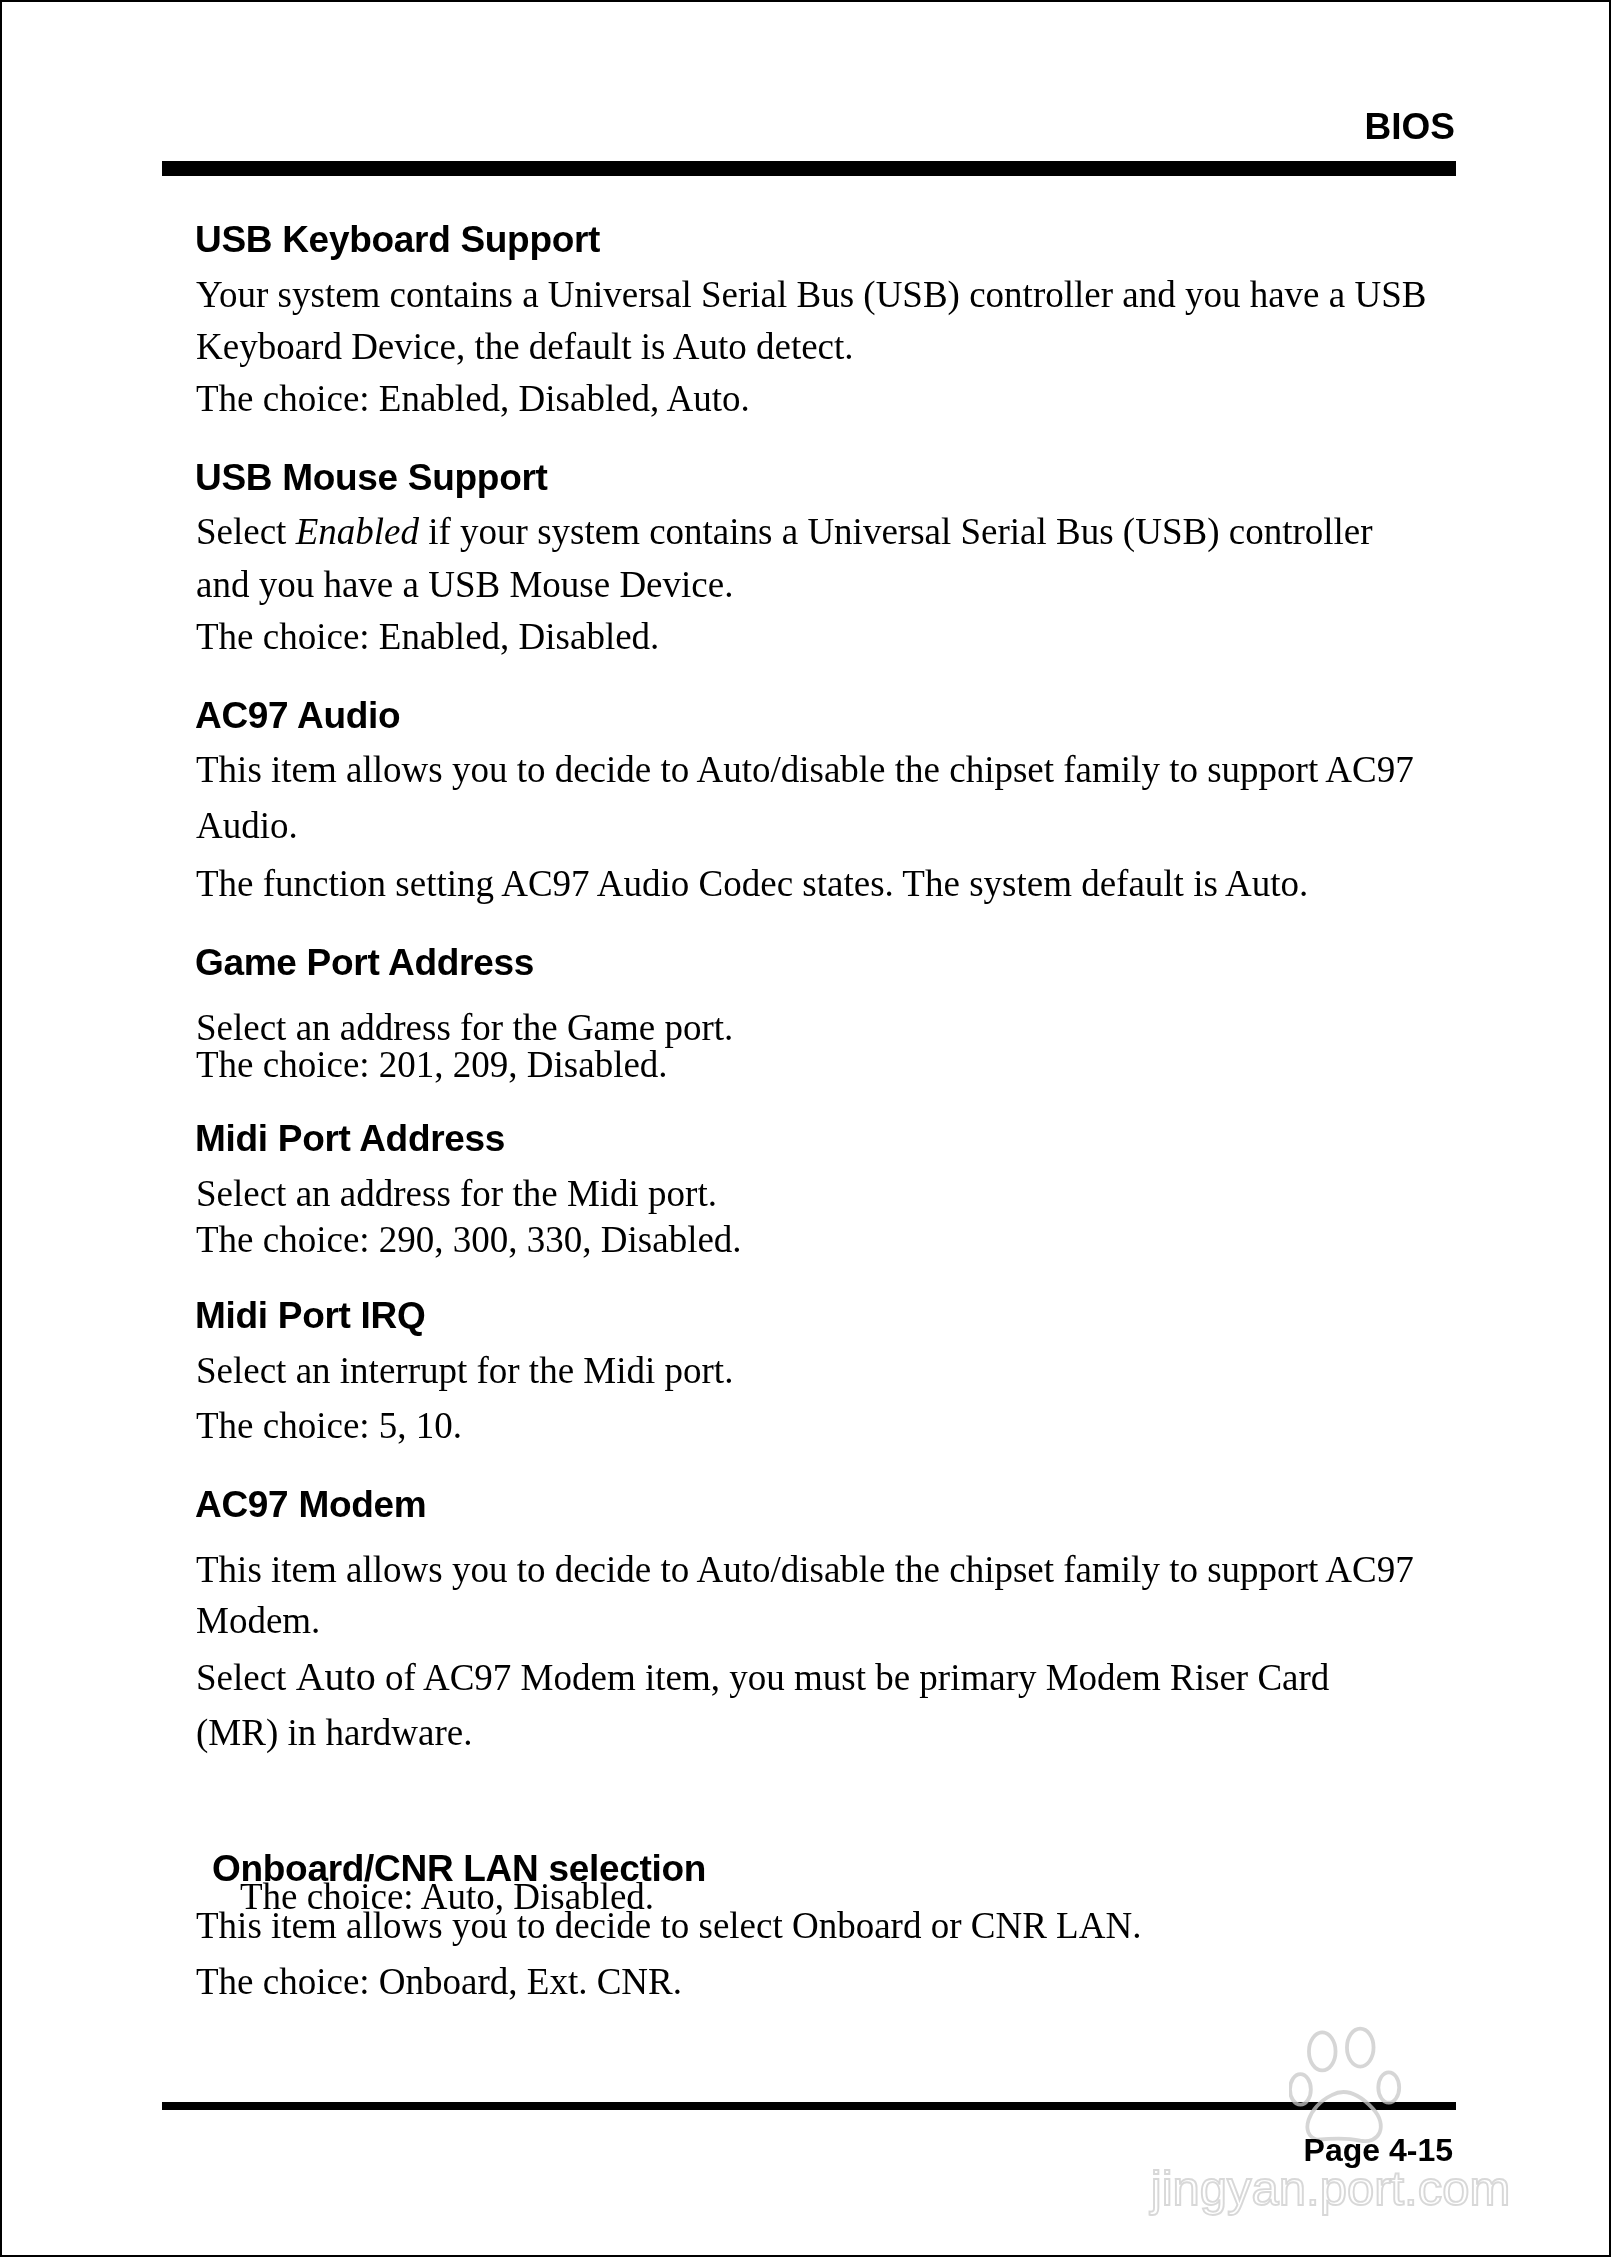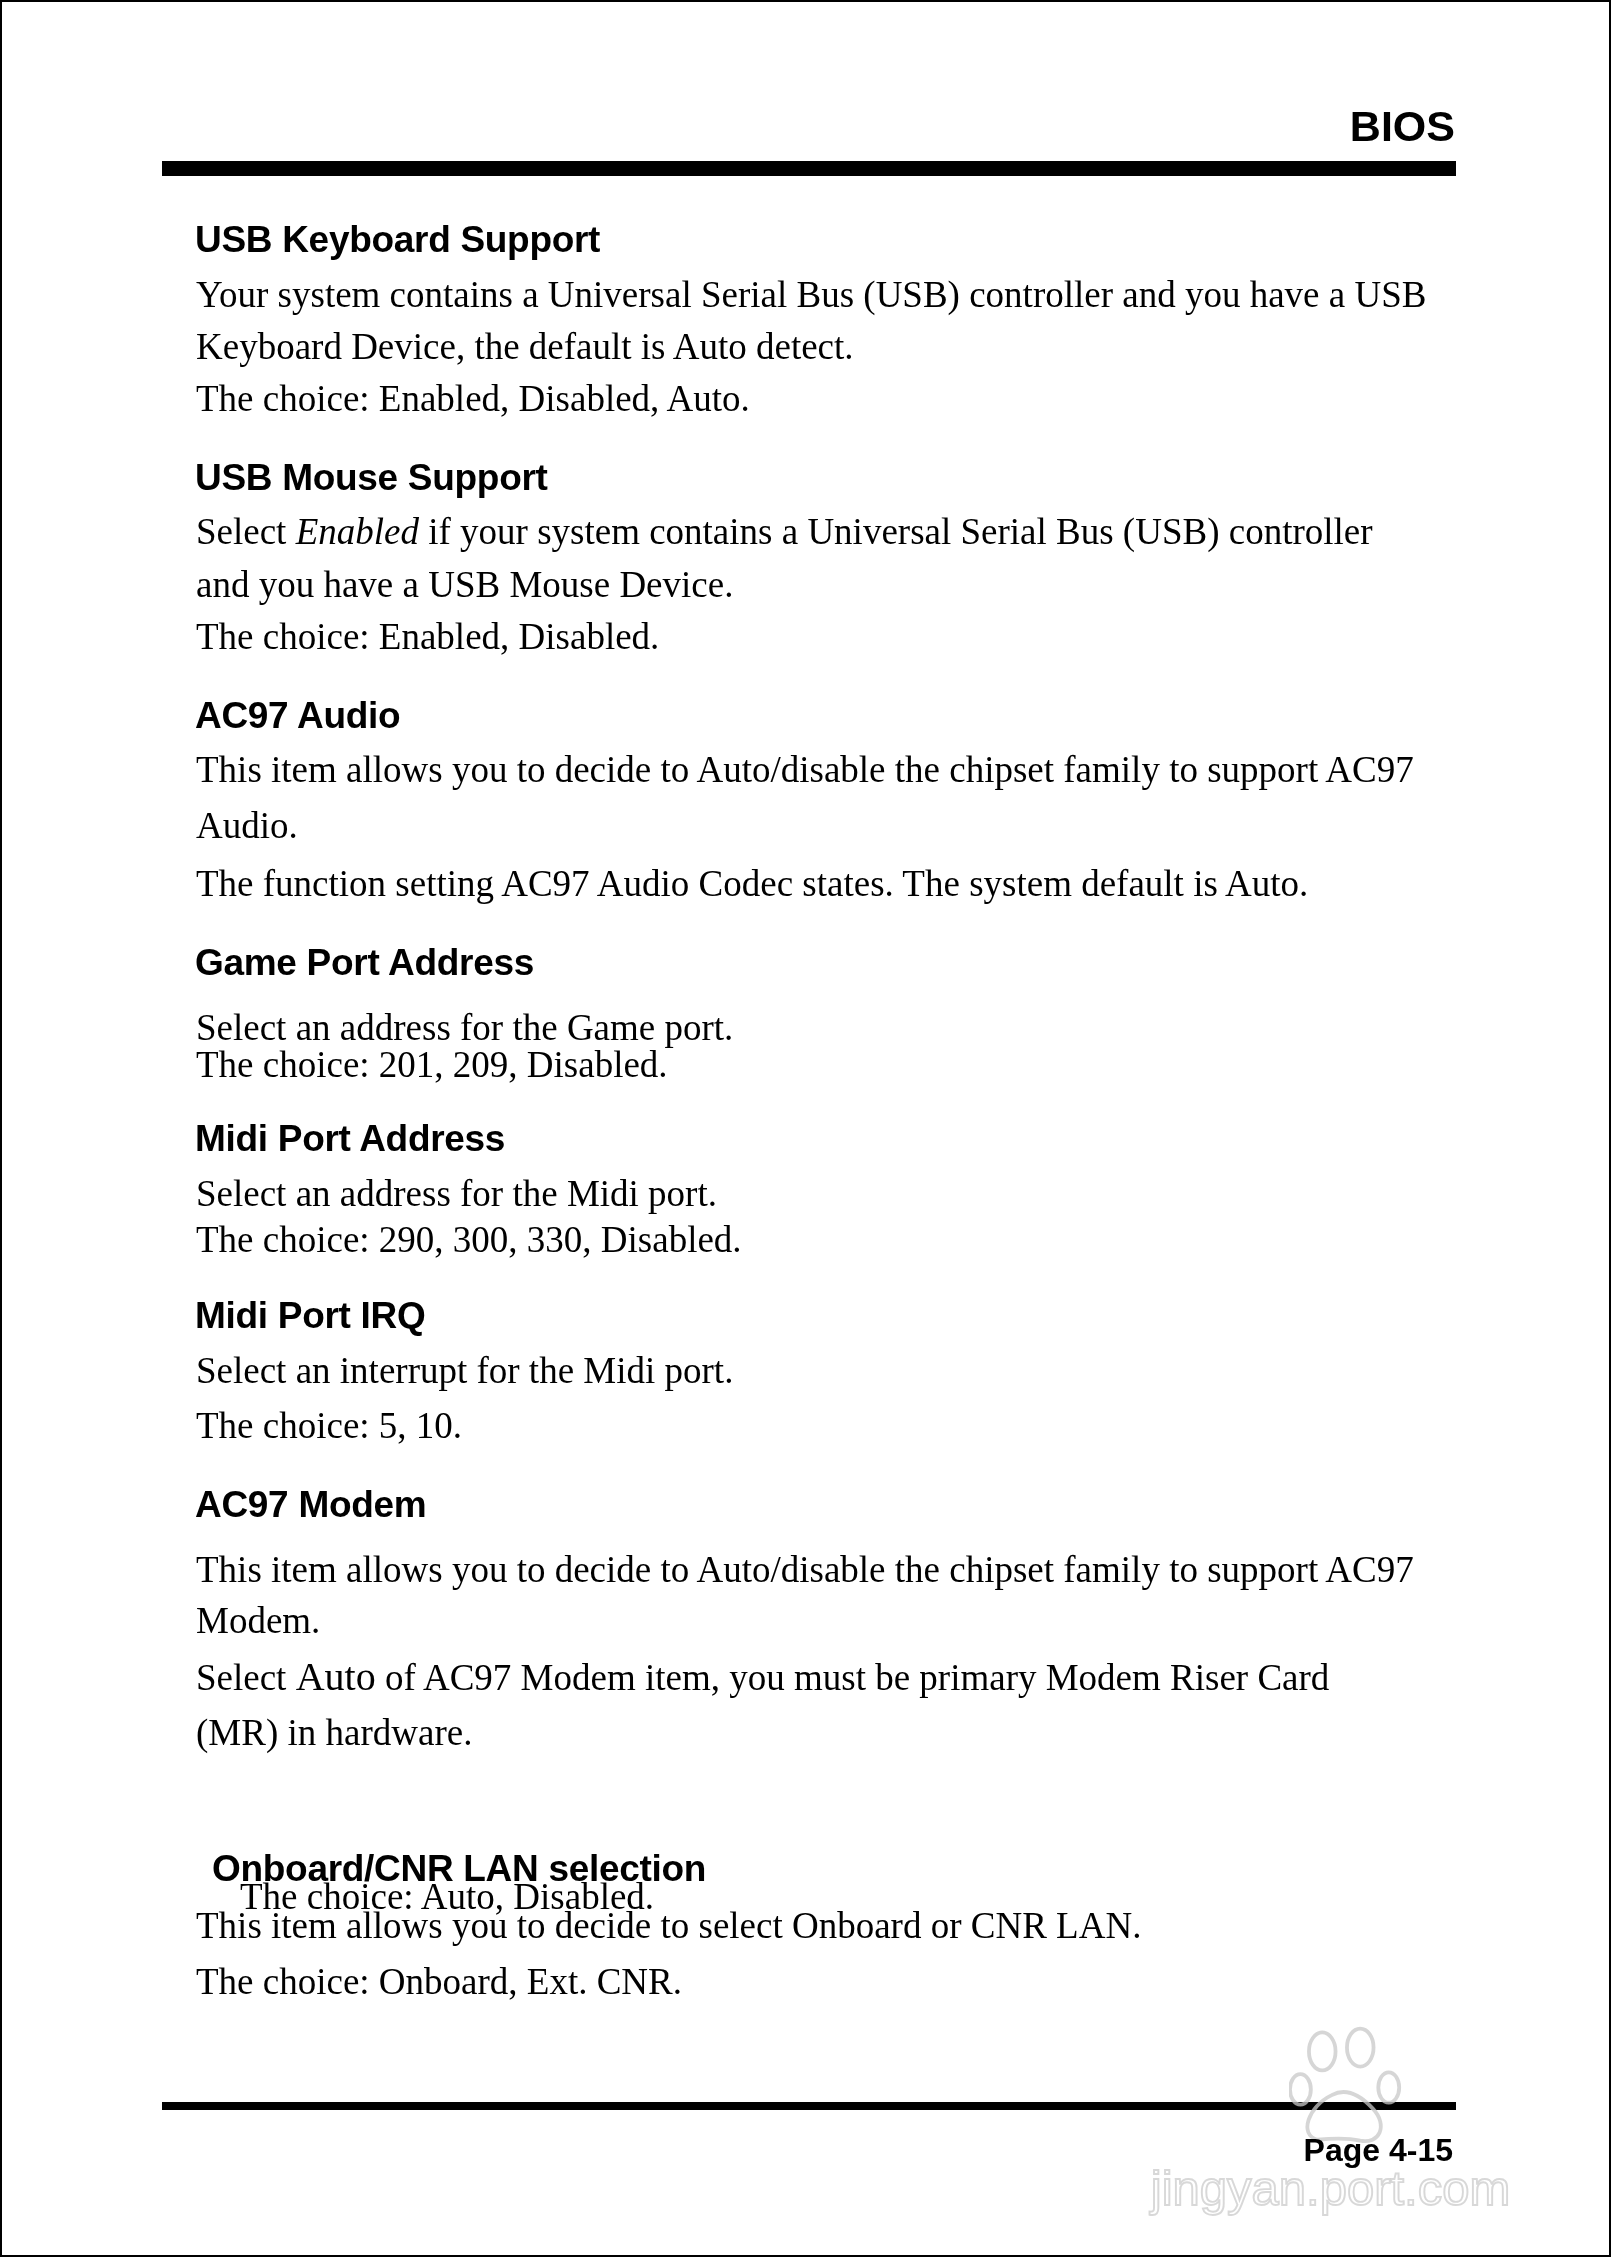--- a/index.html
+++ b/index.html
@@ -21,21 +21,21 @@
       height: 2253px;
       border: 2.9px solid #000000;
       background: #ffffff;
     }
     .hdr-title {
       position: absolute;
       right: 162px;
       top: 105px;
       font-family: "Liberation Sans", sans-serif;
       font-weight: bold;
-      font-size: 43px;
+      font-size: 37px;
       line-height: 43px;
       color: #000;
       white-space: nowrap;
     }
     .hdr-rule {
       position: absolute;
       left: 162px;
       top: 161px;
       width: 1294px;
       height: 15px;

